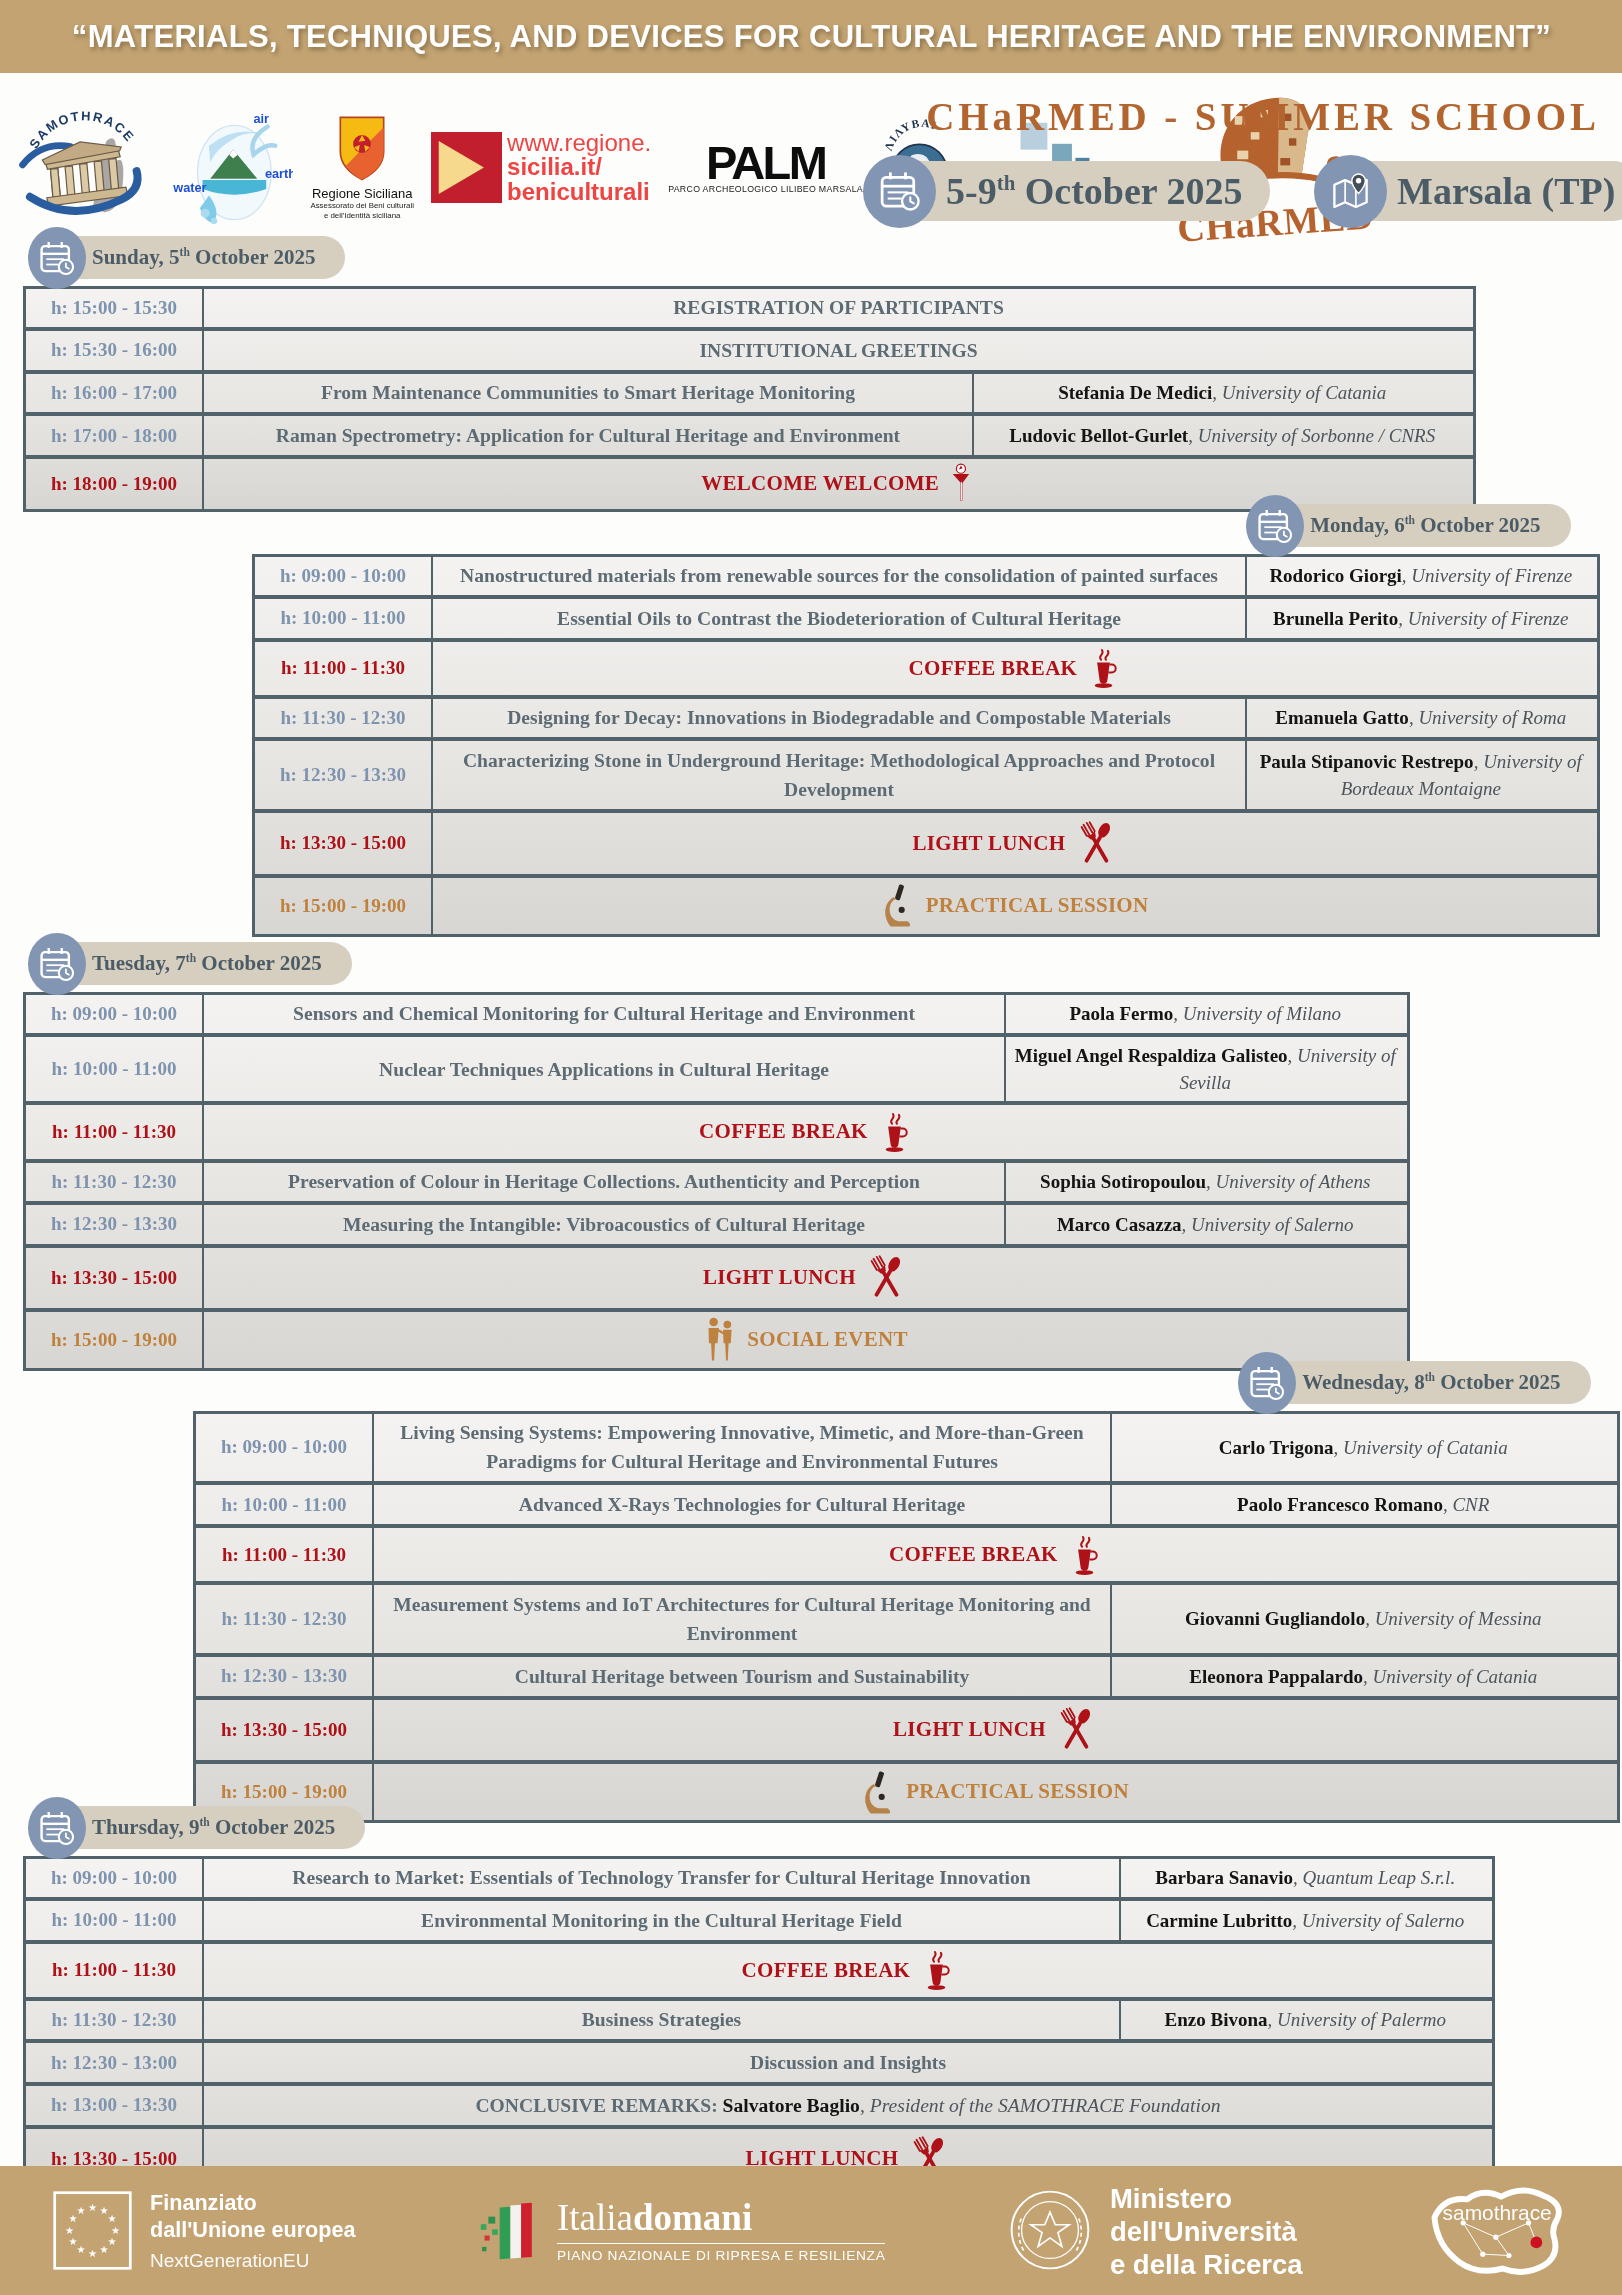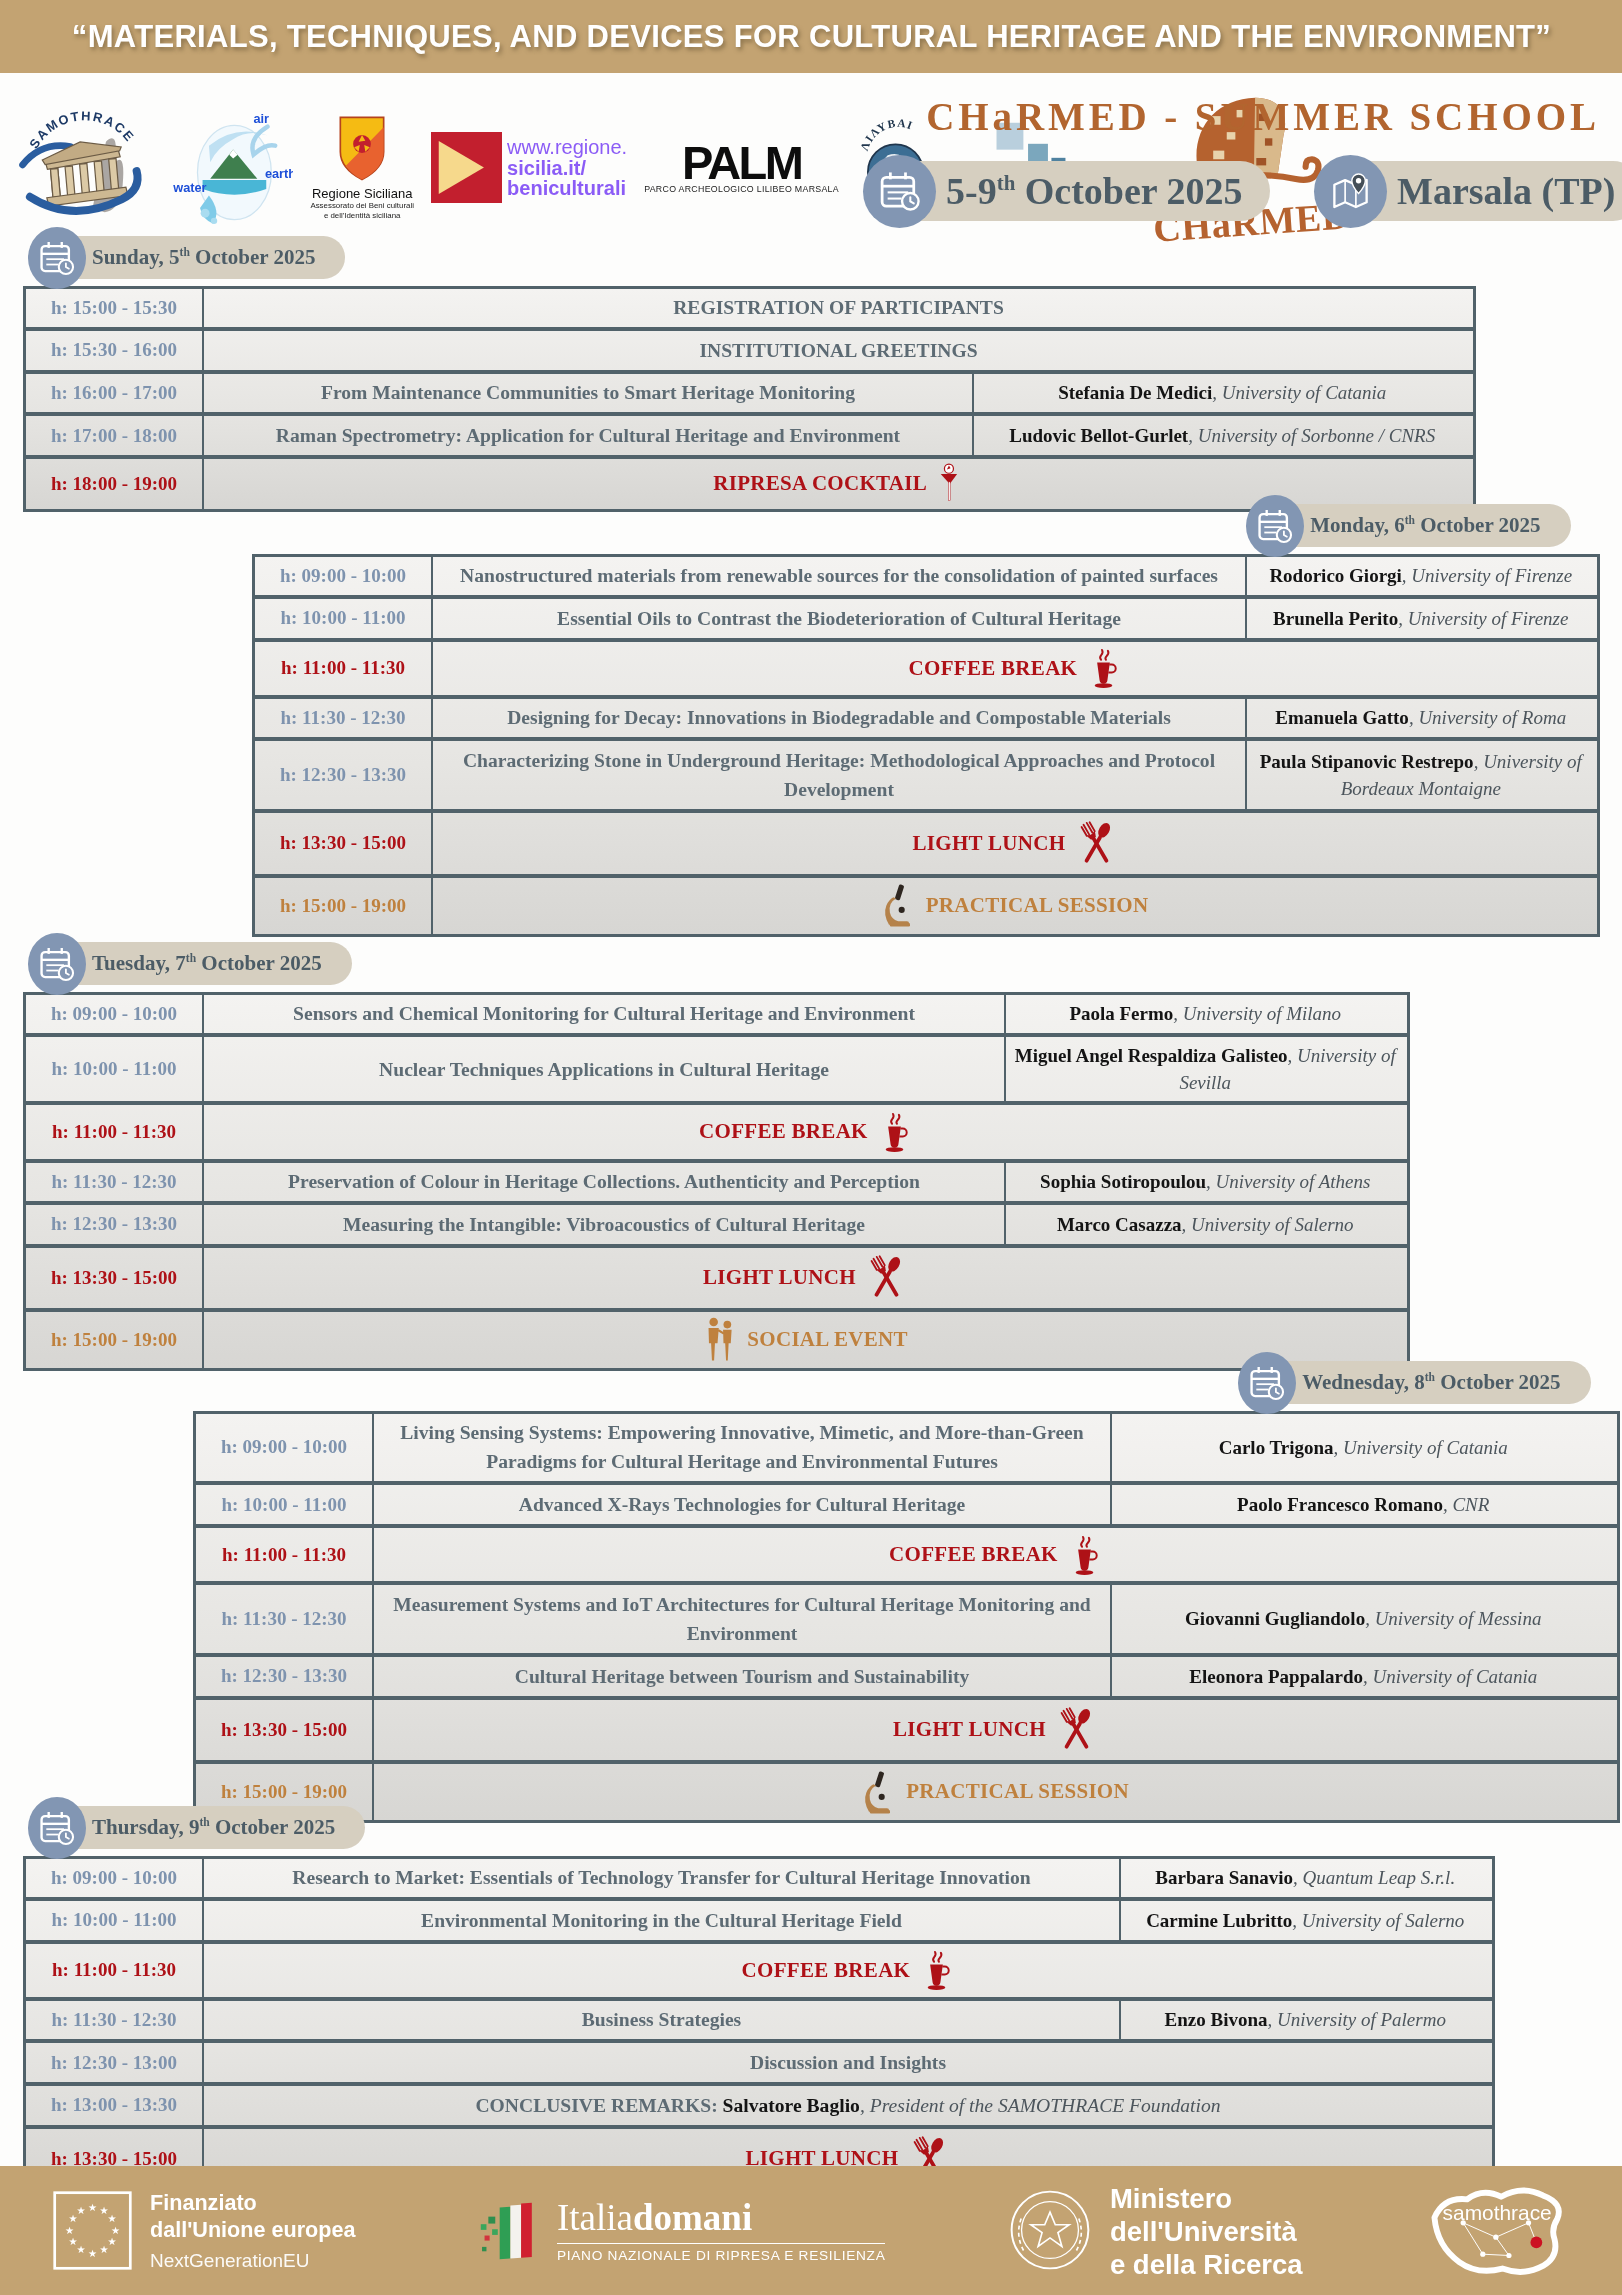--- a/index.html
+++ b/index.html
@@ -12,21 +12,21 @@
   .banner .btxt{font-family:"Liberation Sans",sans-serif;font-weight:bold;font-size:31px;color:#ffffff;
           letter-spacing:0.3px;white-space:nowrap;text-shadow:2px 3.3px 4.6px rgba(96,78,48,.55);}
 
   
   .header{position:absolute;top:73px;left:0;width:100%;height:170px;background:#fdfdfc;}
   .logos{position:absolute;left:14.4px;top:18.3px;display:flex;align-items:center;gap:17px;}
   .logo{display:flex;flex-direction:column;align-items:center;}
   .logo-regione .cap1{font-family:"Liberation Sans",sans-serif;font-size:13px;color:#111;margin-top:2.6px;}
   .logo-regione .cap2{font-family:"Liberation Sans",sans-serif;font-size:7.9px;color:#222;line-height:1.25;}
   .logo-benicult{flex-direction:row;align-items:center;gap:5.2px;}
-  .benicult-text{font-family:"Liberation Sans",sans-serif;color:#8b5cf6;line-height:1.02;font-size:20px;text-align:left;}
+  .benicult-text{font-family:"Liberation Sans",sans-serif;color:#ef4444;line-height:1.02;font-size:24px;text-align:left;}
   .benicult-text .b{font-weight:bold;}
   .logo-palm .palm-name{font-family:"Liberation Sans",sans-serif;font-weight:bold;font-size:47px;letter-spacing:-2.6px;color:#0d0d0d;line-height:.9;}
   .logo-palm .palm-cap{font-family:"Liberation Sans",sans-serif;font-size:8.8px;color:#222;letter-spacing:0.3px;}
   .logo-ipl .ipl-cap{font-family:"Liberation Sans",sans-serif;font-weight:bold;font-size:9.2px;color:#16455e;letter-spacing:0.7px;}
   .logo-charmed{margin-left:5.2px;}
   .charmed-name{font-family:"Liberation Serif",serif;font-weight:bold;font-size:38px;color:#b5622f;
                 letter-spacing:0.7px;margin-top:-9.2px;transform:rotate(-4deg);}
 
   .right-head{position:absolute;left:916px;top:21px;width:694px;text-align:center;}
   .school-title{font-family:"Liberation Serif",serif;font-weight:bold;font-size:39px;letter-spacing:3.9px;
@@ -306,21 +306,21 @@
           <div class="trow talk">
             <div class="cell time">h: 17:00 - 18:00</div>
             <div class="cell title">Raman Spectrometry: Application for Cultural Heritage and Environment</div>
             <div class="cell speaker">
               <span><b>Ludovic Bellot-Gurlet</b><i>, University of Sorbonne / CNRS</i></span>
             </div>
           </div>
           <div class="trow break">
             <div class="cell time">h: 18:00 - 19:00</div>
             <div class="cell full">
-              <span>RIPRESA COCKTAIL</span>
+              <span>WELCOME WELCOME</span>
               <span class="bicon after">
                 <svg width="27.5" height="41" viewBox="0 0 64 100">
                   <circle cx="30" cy="14" r="11" fill="#fff" stroke="currentColor" stroke-width="3"></circle>
                   <path d="M30 6 l4 7 -9 3 z" fill="currentColor"></path>
                   <path d="M10 27 h40 l-18 24 z" fill="currentColor"></path>
                   <rect x="29" y="46" width="4" height="46" fill="#fff" stroke="currentColor" stroke-width="1.2"></rect>
                 </svg>
               </span>
             </div>
           </div>

